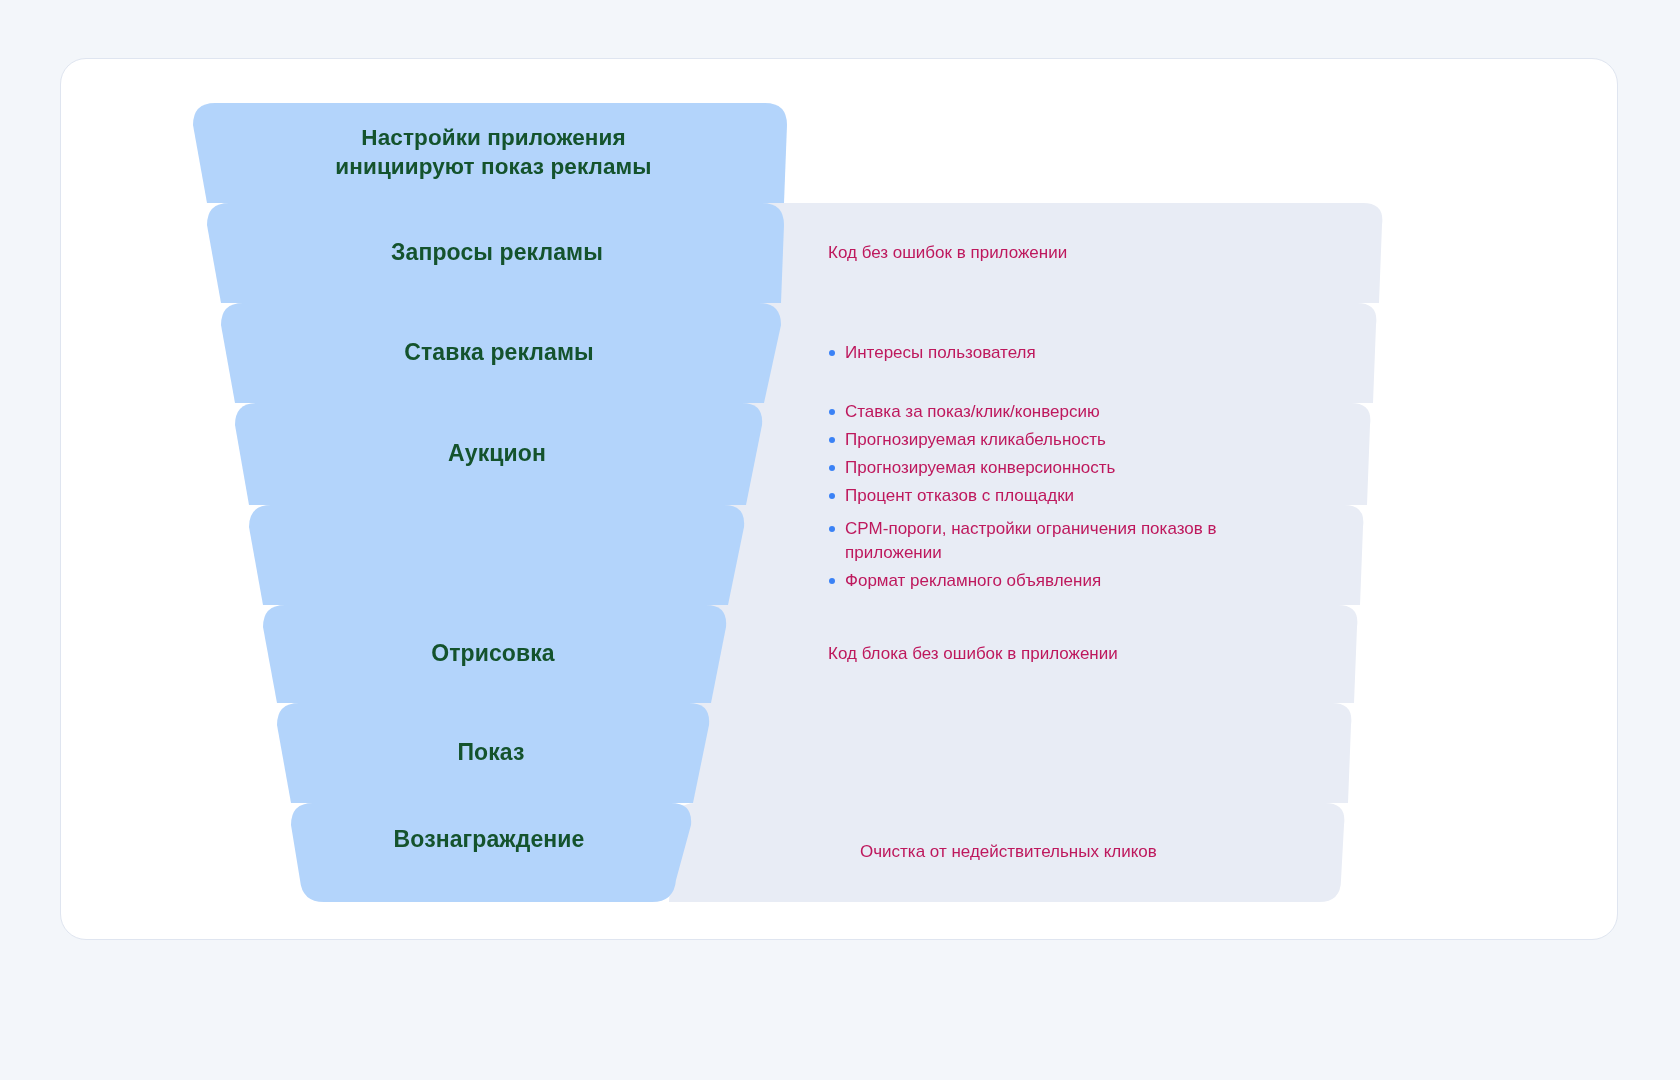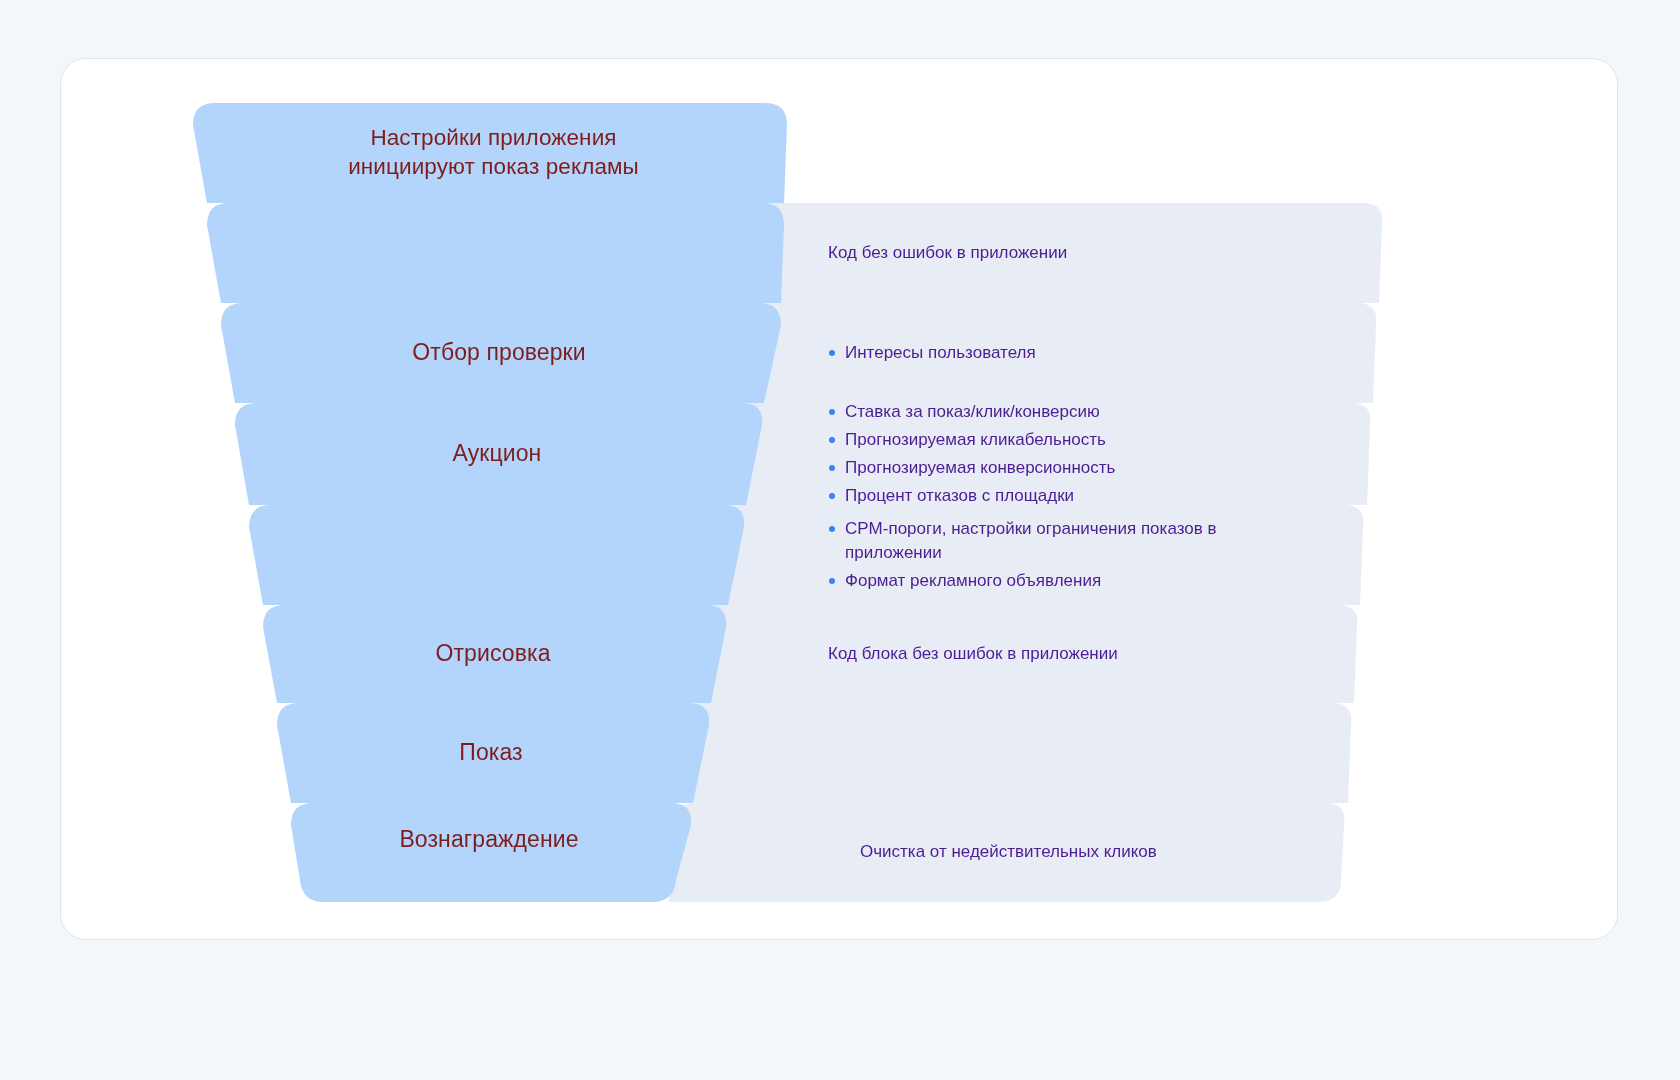--- a/index.html
+++ b/index.html
@@ -50,35 +50,35 @@
     top: 0;
     width: 1680px;
     height: 1080px;
   }
   .stage-label {
     position: absolute;
     display: flex;
     align-items: center;
     justify-content: center;
     text-align: center;
-    color: #7f1d1d;
+    color: #14532d;
     font-size: 23px;
-    font-weight: normal;
+    font-weight: bold;
     line-height: 1.28;
     letter-spacing: 0.1px;
   }
   .stage-label.title-2line {
     font-size: 22.5px;
   }
   .desc-block {
     position: absolute;
     display: flex;
     flex-direction: column;
     justify-content: center;
-    color: #4c1d95;
+    color: #be185d;
     font-size: 17px;
     line-height: 1.42;
   }
   .desc-plain {
     margin: 0;
   }
   .desc-list {
     margin: 0;
     padding: 0;
     list-style: none;
@@ -157,22 +157,23 @@
 
     <div class="labels-layer">
 
       <div class="stage-label title-2line" style="left:207px; top:103px; width:573px; height:100px;">
         <span>
           <span>Настройки приложения</span><br>
           <span>инициируют показ рекламы</span>
         </span>
       </div>
 
-
-      <div class="stage-label" style="left:228px; top:303px; width:542px; height:100px;">Отбор проверки</div>
+      <div class="stage-label" style="left:214px; top:203px; width:566px; height:100px;">Запросы рекламы</div>
+
+      <div class="stage-label" style="left:228px; top:303px; width:542px; height:100px;">Ставка рекламы</div>
 
       <div class="stage-label" style="left:242px; top:403px; width:510px; height:102px;">Аукцион</div>
 
 
       <div class="stage-label" style="left:270px; top:605px; width:446px; height:98px;">Отрисовка</div>
 
       <div class="stage-label" style="left:284px; top:703px; width:414px; height:100px;text-align:right;">Показ</div>
 
       <div class="stage-label" style="left:298px; top:790px; width:382px; height:99px;">Вознаграждение</div>
 

